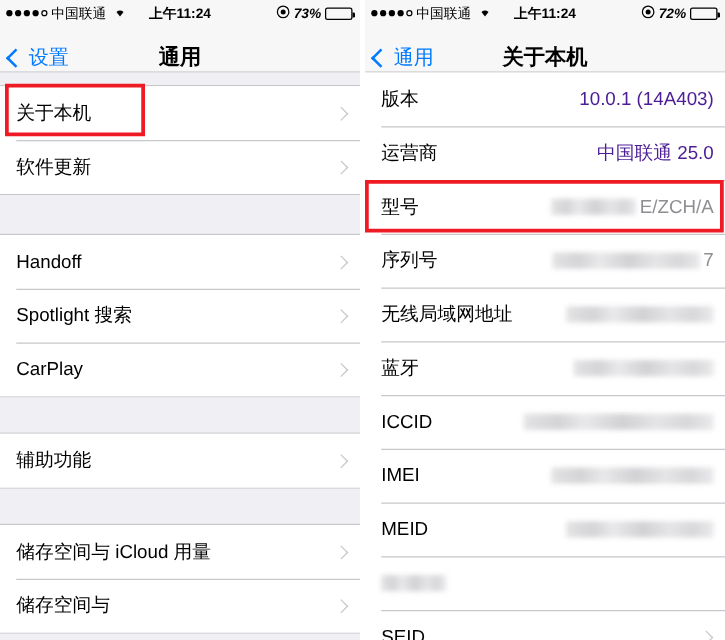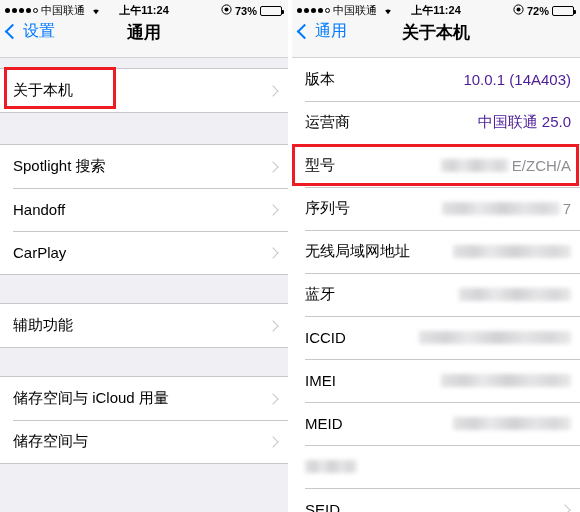--- a/index.html
+++ b/index.html
@@ -54,21 +54,21 @@
   .wifi-ico { display: inline-block; margin-left: 2px; }
   .sb-center {
     position: absolute;
     left: 0; right: 0;
     text-align: center;
     font-size: 11px;
     font-weight: bold;
     pointer-events: none;
   }
   .sb-right { display: flex; align-items: center; gap: 3px; position: relative; z-index: 2; }
-  .batt-pct { font-size: 11px; font-weight: bold; }
+  .batt-pct { font-size: 11px; font-weight: bold; font-style: italic; }
   .batt {
     width: 22px; height: 10px;
     border: 1px solid #000;
     border-radius: 2px;
     position: relative;
     box-sizing: border-box;
     padding: 1px;
   }
   .batt::after {
     content: "";
@@ -79,21 +79,21 @@
     border-radius: 0 1px 1px 0;
   }
   .batt-fill { height: 100%; background: #000; border-radius: 1px; }
 
   
   .navbar {
     height: 37px;
     background: #f7f7f7;
     border-bottom: 1px solid #d3d3d6;
     display: flex;
-    align-items: flex-start;
+    align-items: flex-end;
     position: relative;
     box-sizing: border-box;
   }
   .nav-back {
     display: flex;
     align-items: center;
     gap: 4px;
     padding-left: 7px;
     color: #007aff;
     font-size: 16px;
@@ -246,33 +246,39 @@
 
       <div class="gap" style="height:10px"></div>
 
       <div class="group">
         <div class="row">
           <span class="row-label">关于本机</span>
           <span class="row-right">
             <i class="chev"></i>
           </span>
         </div>
+        <div class="row">
+          <span class="row-label">软件更新</span>
+          <span class="row-right">
+            <i class="chev"></i>
+          </span>
+        </div>
       </div>
 
       <div class="gap" style="height:31px"></div>
 
       <div class="group">
         <div class="row">
+          <span class="row-label">Handoff</span>
+          <span class="row-right">
+            <i class="chev"></i>
+          </span>
+        </div>
+        <div class="row">
           <span class="row-label">Spotlight 搜索</span>
-          <span class="row-right">
-            <i class="chev"></i>
-          </span>
-        </div>
-        <div class="row">
-          <span class="row-label">Handoff</span>
           <span class="row-right">
             <i class="chev"></i>
           </span>
         </div>
         <div class="row">
           <span class="row-label">CarPlay</span>
           <span class="row-right">
             <i class="chev"></i>
           </span>
         </div>

